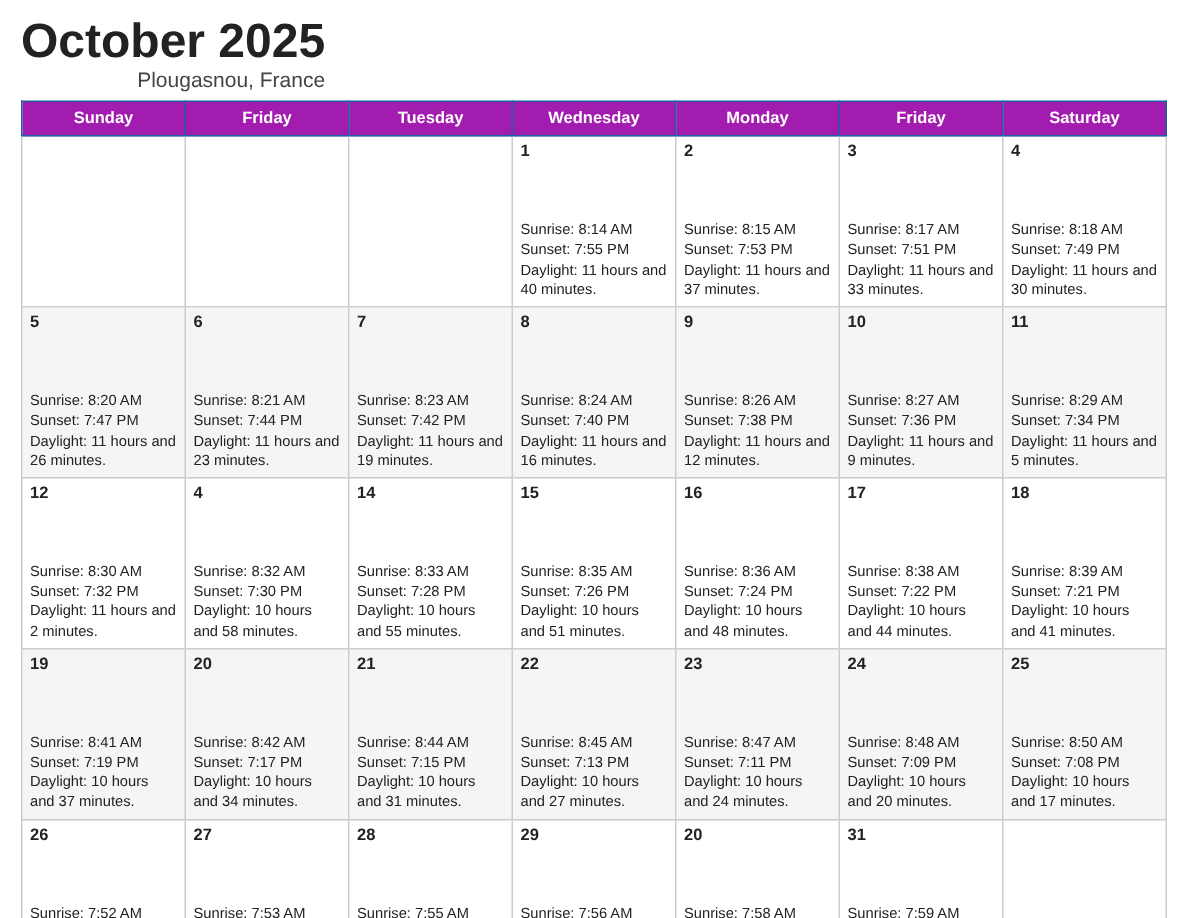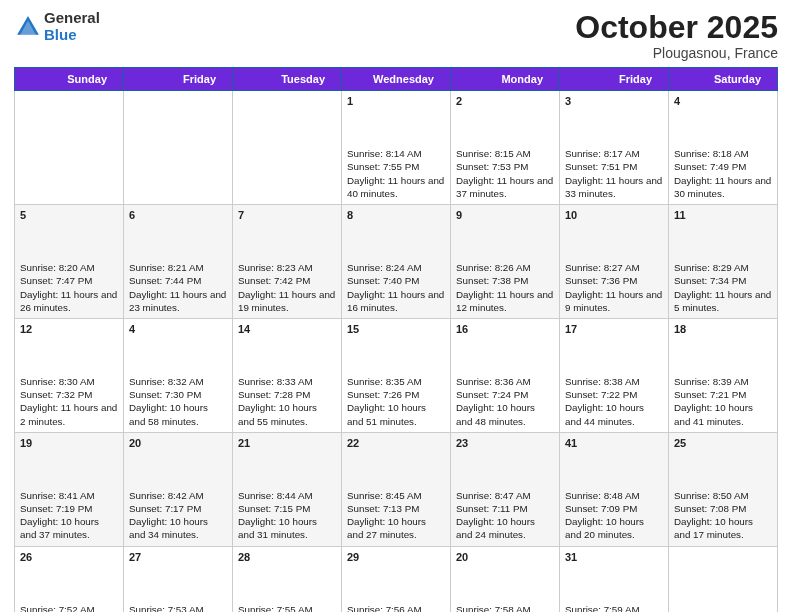--- a/index.html
+++ b/index.html
@@ -61,24 +61,24 @@
       font-size: 14px;
       color: #444;
     }
     .calendar {
       width: 100%;
       border-collapse: collapse;
       flex: 1;
       font-size: 10.5px;
     }
     .calendar thead th {
-      background: #6d28d9;
+      background: #a21caf;
       color: #fff;
       font-weight: bold;
-      text-align: right;
+      text-align: center;
       padding: 5px 16px;
       border: 1px solid #1a5fa0;
       font-size: 11px;
     }
     .calendar tbody td {
       border: 1px solid #ccc;
       vertical-align: top;
       padding: 4px 5px;
       width: calc(100%/7);
       height: 80px;
@@ -104,30 +104,20 @@
     }
     .empty-cell {
       background: #fff !important;
     }
   </style>
 </head>
 <body>
 
 <div class="page">
   <div class="header">
-    <div class="logo">
-      <svg class="logo-icon" viewBox="0 0 36 36" xmlns="http://www.w3.org/2000/svg">
-        <polygon points="18,4 32,28 4,28" fill="#2576c7"></polygon>
-        <polygon points="18,10 28,28 8,28" fill="#fff" opacity="0.3"></polygon>
-      </svg>
-      <div class="logo-text">
-        <span class="logo-general">General</span>
-        <span class="logo-blue">Blue</span>
-      </div>
-    </div>
     <div class="title-block">
       <div class="month-title">October 2025</div>
       <div class="subtitle">Plougasnou, France</div>
     </div>
   </div>
 
   <table class="calendar">
     <thead>
       <tr>
         <th>Sunday</th>
@@ -236,21 +226,21 @@
           </td>
           <td>
             <span class="day-num">22</span>
             <div class="day-info">Sunrise: 8:45 AM<br>Sunset: 7:13 PM<br>Daylight: 10 hours and 27 minutes.</div>
           </td>
           <td>
             <span class="day-num">23</span>
             <div class="day-info">Sunrise: 8:47 AM<br>Sunset: 7:11 PM<br>Daylight: 10 hours and 24 minutes.</div>
           </td>
           <td>
-            <span class="day-num">41</span>
+            <span class="day-num">24</span>
             <div class="day-info">Sunrise: 8:48 AM<br>Sunset: 7:09 PM<br>Daylight: 10 hours and 20 minutes.</div>
           </td>
           <td>
             <span class="day-num">25</span>
             <div class="day-info">Sunrise: 8:50 AM<br>Sunset: 7:08 PM<br>Daylight: 10 hours and 17 minutes.</div>
           </td>
         </tr>
         <tr>
           <td>
             <span class="day-num">26</span>

